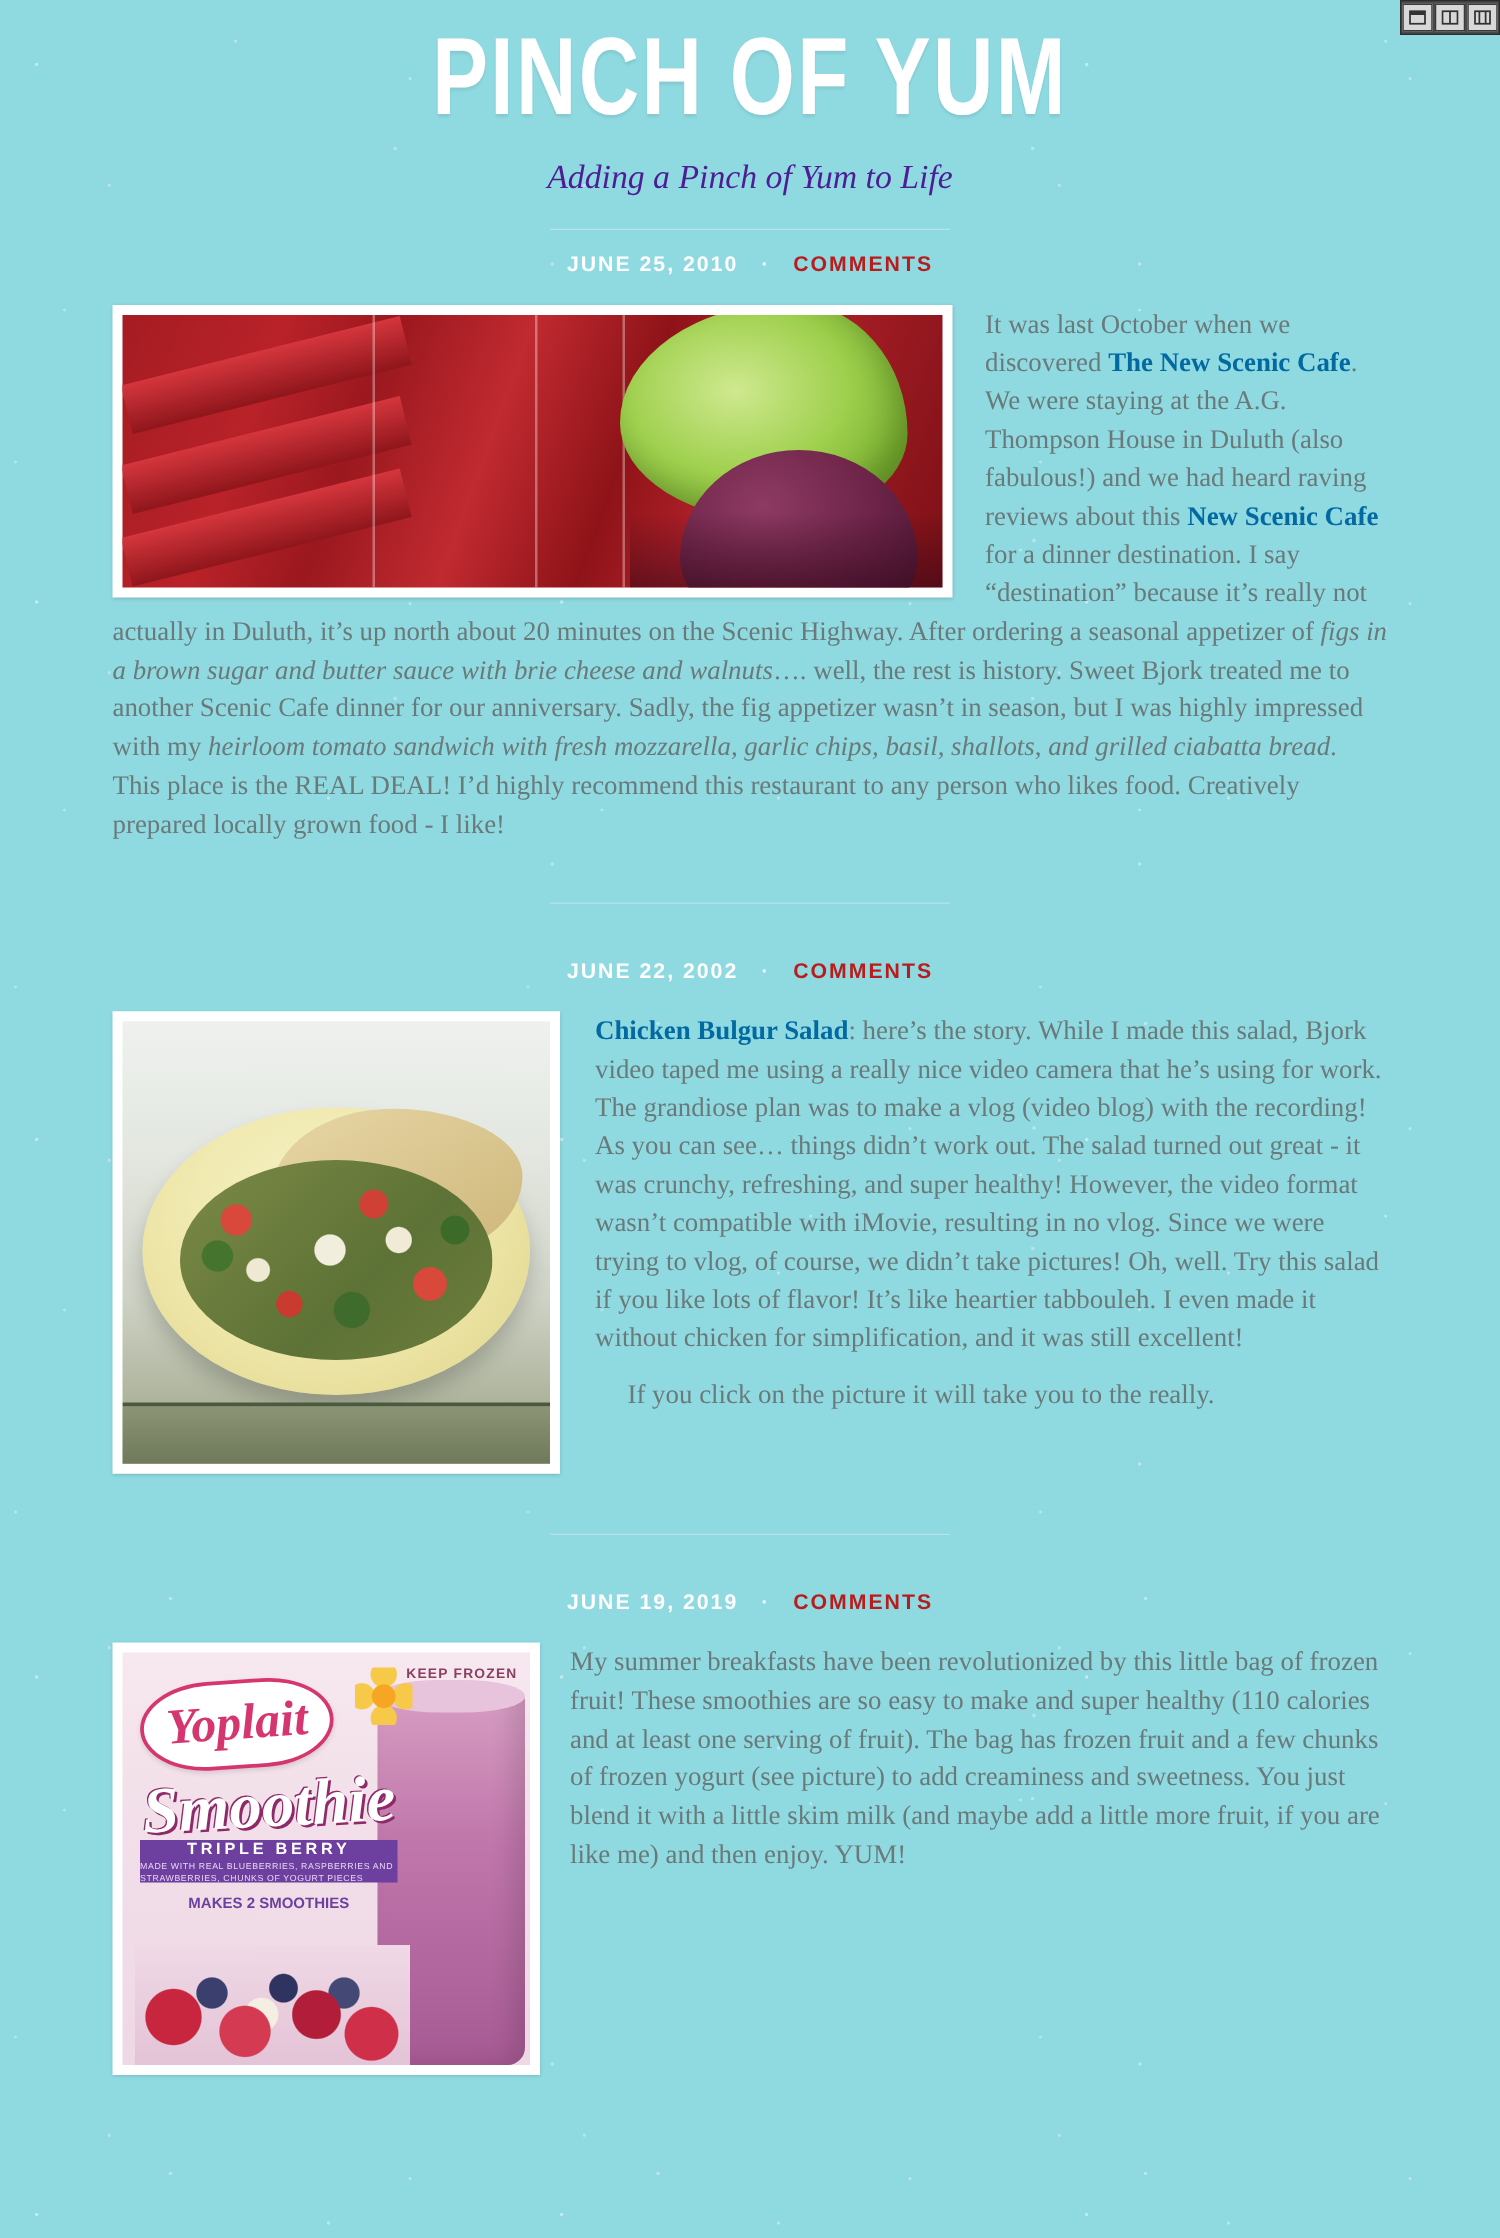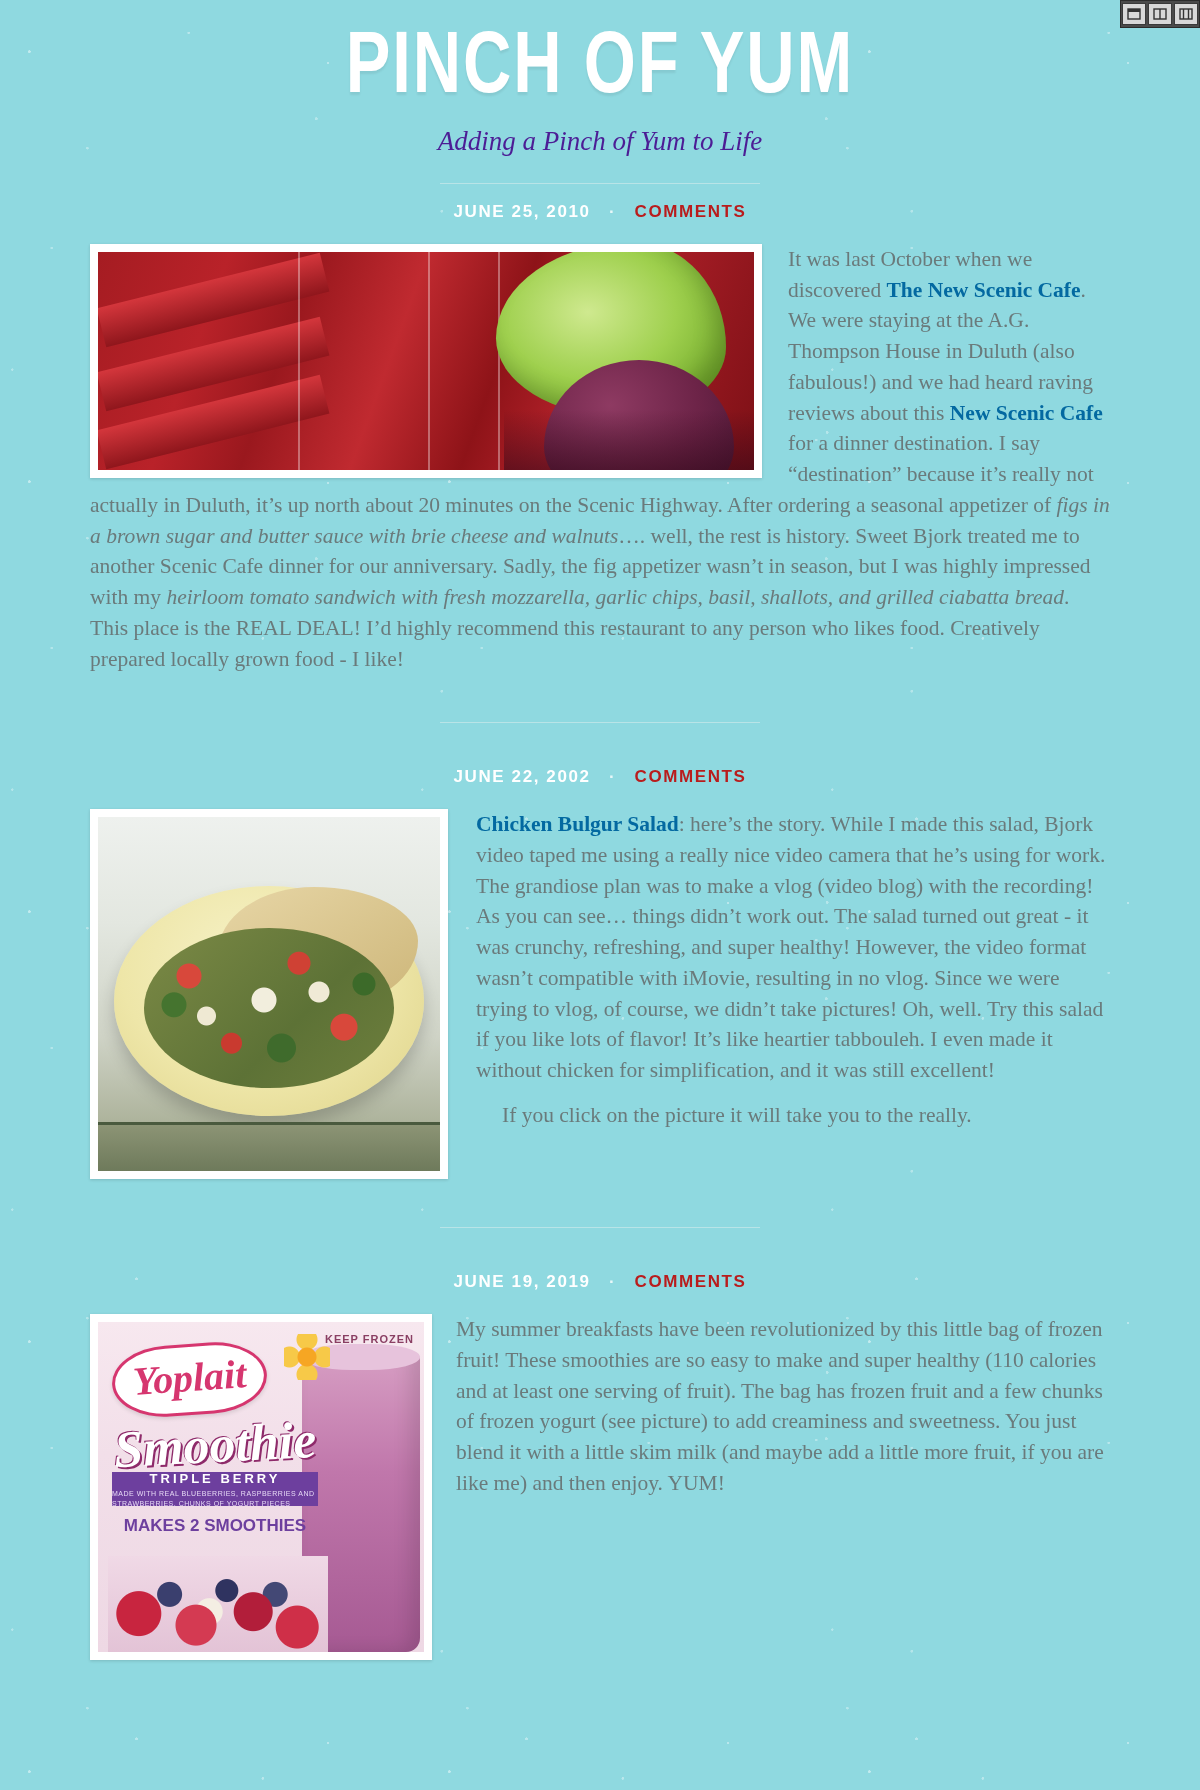--- a/index.html
+++ b/index.html
@@ -284,21 +284,21 @@
     letter-spacing: 3px; color: #ffffff; font-weight: bold;
   }
   .ph3 .band .b2 {
     font-family: "Liberation Sans", sans-serif; font-size: 7px;
     letter-spacing: .5px; color: #e6d8f5;
   }
   .ph3 .makes {
     position: absolute; left: 14px; top: 192px; width: 206px;
     text-align: center;
     font-family: "Liberation Sans", sans-serif;
-    font-size: 17px; font-weight: bold; color: #6d3f9e;
+    font-size: 12px; font-weight: bold; color: #6d3f9e;
   }
   .ph3 .serving {
     position: absolute; left: 14px; top: 212px; width: 206px;
     font-family: "Liberation Serif", serif;
     font-style: italic; font-size: 18px; color: #6d3f9e; margin-top: 34px;
   }
   .ph3 .berries {
     position: absolute; left: 10px; bottom: 0; width: 220px; height: 96px;
     background:
       radial-gradient(circle at 14% 60%, #c8253f 0 22px, transparent 23px),

